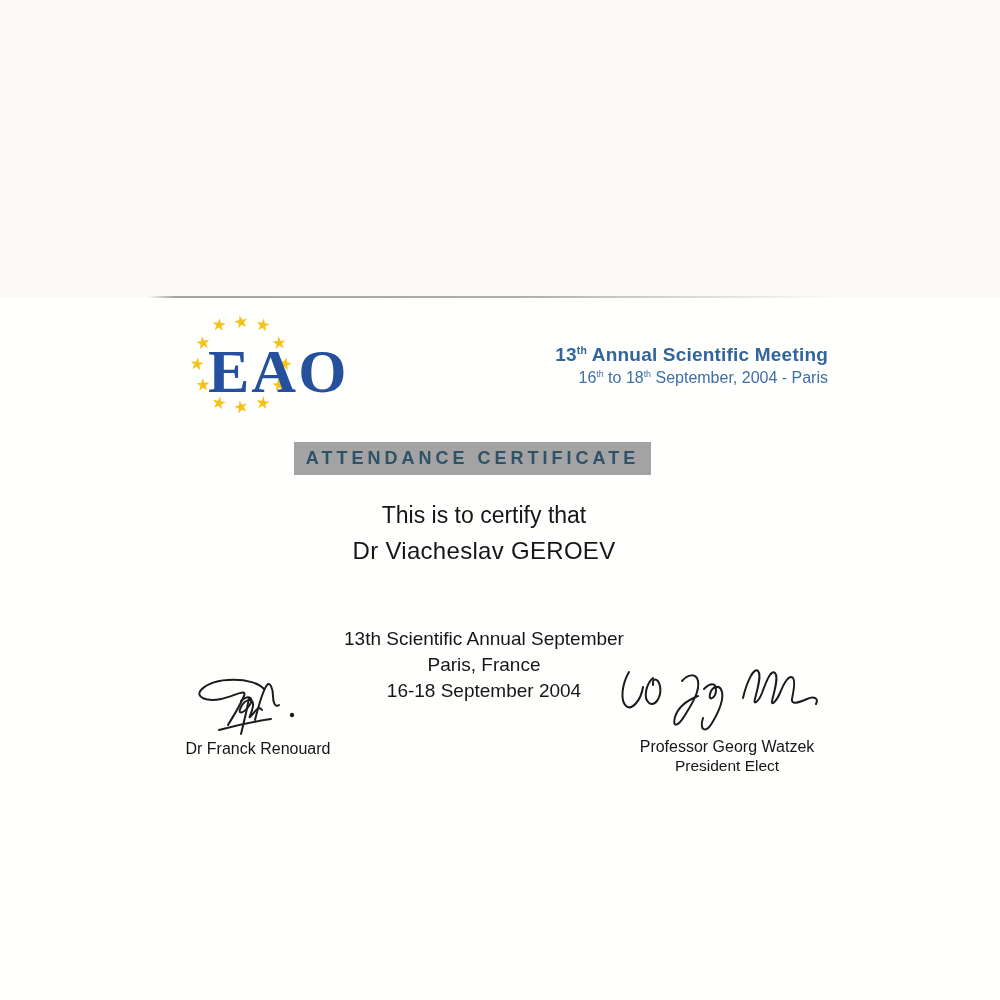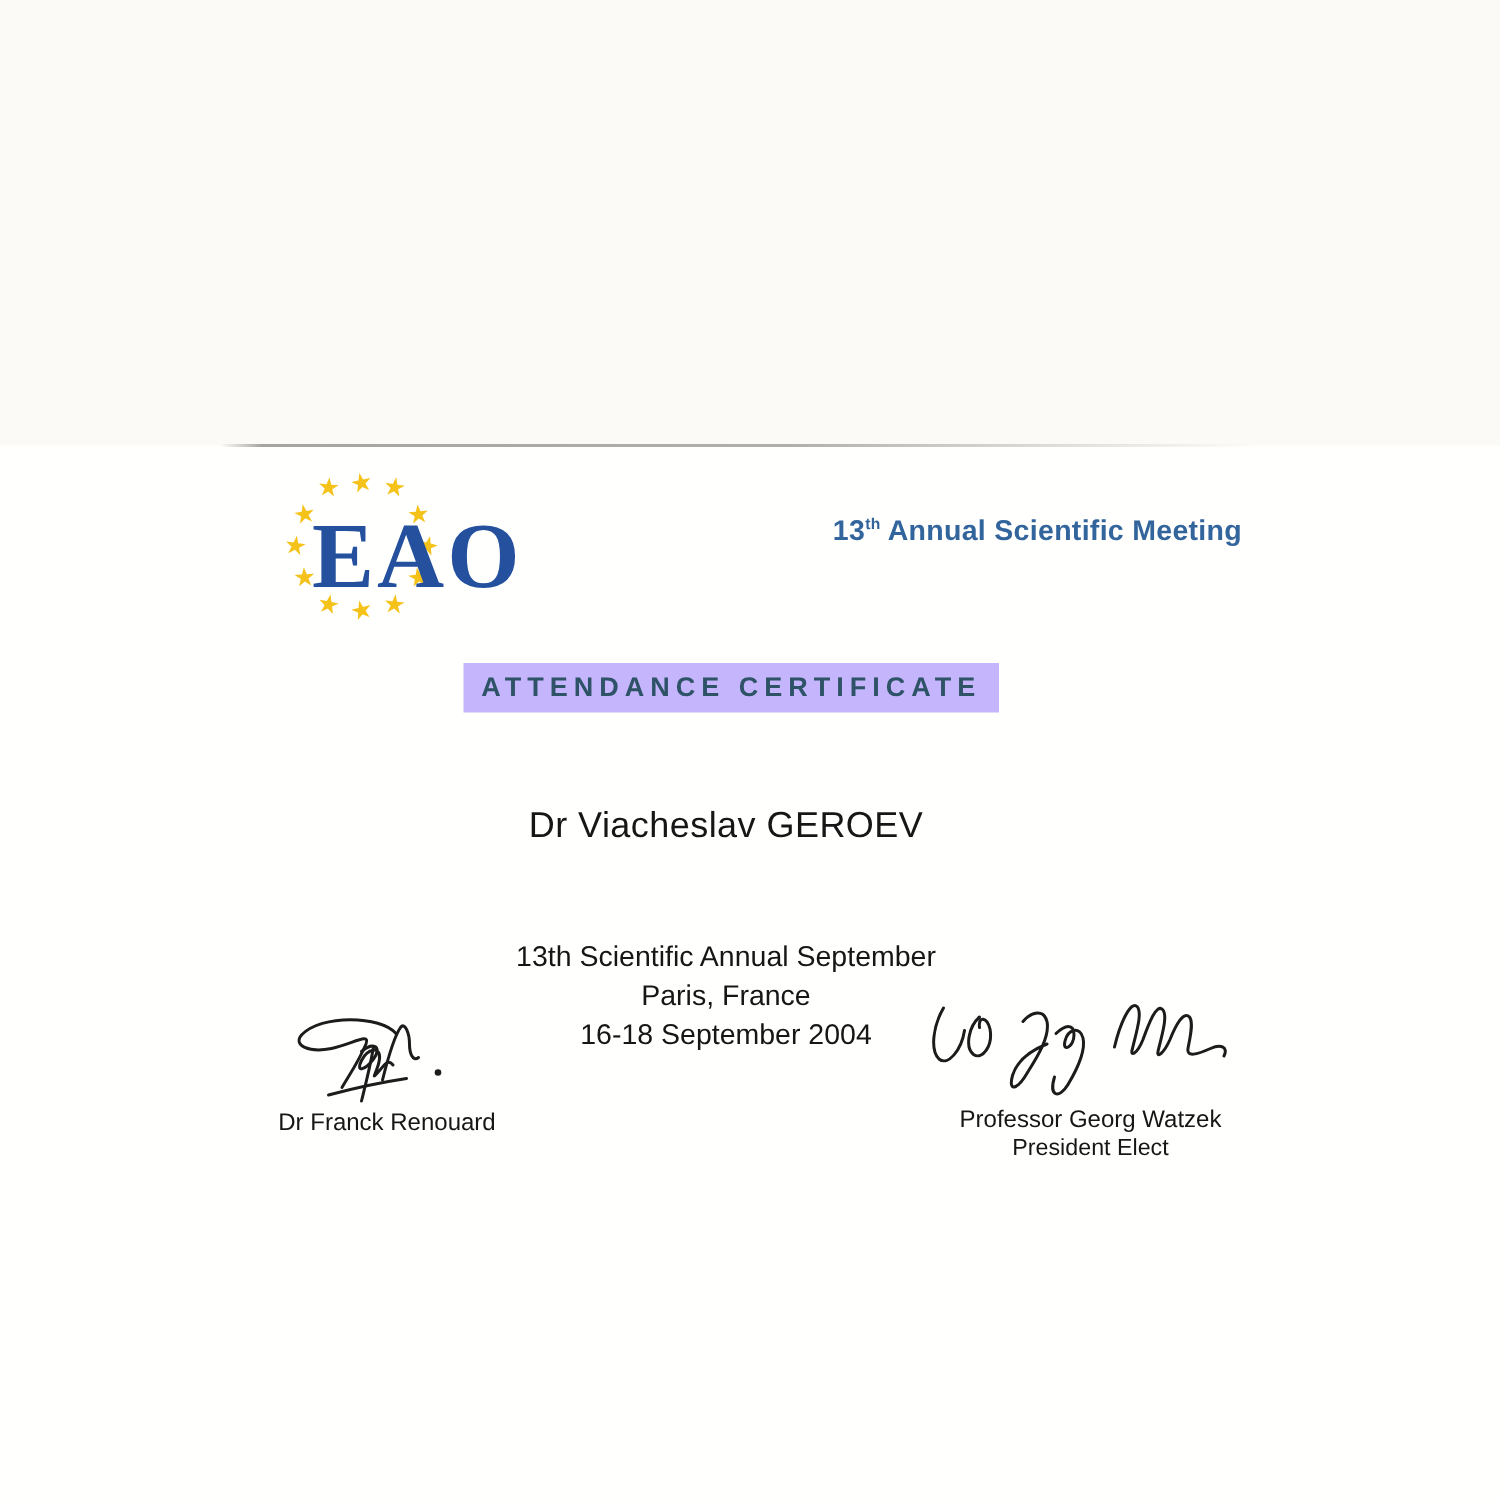--- a/index.html
+++ b/index.html
@@ -62,22 +62,22 @@
   .meeting-title {
     font-size:19px; font-weight:bold; color:#33659d; letter-spacing:0.2px;
   }
   .meeting-date {
     margin-top:3px; font-size:16px; font-weight:500; color:#3f6fa3;
   }
   .meeting sup { font-size:0.55em; vertical-align:super; }
 
   
   .banner {
-    position:absolute; left:309px; top:442px; width:357px; height:33px;
-    background:#c4b5fd;
+    position:absolute; left:294px; top:442px; width:357px; height:33px;
+    background:#a3a3a3;
     display:flex; align-items:center; justify-content:center;
   }
   .banner-label {
     font-size:18px; font-weight:bold; letter-spacing:4px; color:#2e5266;
   }
 
   
   .cline { position:absolute; left:134px; width:700px; text-align:center; }
   .certify      { top:502px; font-size:23px; }
   .recipient    { top:537px; font-size:24px; font-weight:normal; letter-spacing:0.3px; }
@@ -116,26 +116,28 @@
     <span class="star">★</span>
     <span class="star">★</span>
     <span class="star">★</span>
     <span class="star">★</span>
     <span class="star">★</span>
     <span class="logo-text">EAO</span>
   </div>
 
   <div class="meeting">
     <div class="meeting-title"><span>13</span><sup>th</sup><span> Annual Scientific Meeting</span></div>
+    <div class="meeting-date"><span>16</span><sup>th</sup><span> to 18</span><sup>th</sup><span> September, 2004 - Paris</span></div>
   </div>
 
   <div class="banner">
     <span class="banner-label">ATTENDANCE CERTIFICATE</span>
   </div>
 
+  <div class="cline certify">This is to certify that</div>
   <div class="cline recipient">Dr Viacheslav GEROEV</div>
   <div class="cline congress1">13th Scientific Annual September</div>
   <div class="cline congress2">Paris, France</div>
   <div class="cline congress3">16-18 September 2004</div>
 
   <svg class="sig-svg sig-left-svg" width="130" height="72" viewBox="0 0 130 72">
     <g fill="none" stroke="#1c1c1c" stroke-width="2" stroke-linecap="round">
       <path d="M76,19 C66,7 26,6 13,20 C7,27 18,32 33,29 C47,26 59,18 56,26 C51,38 44,48 40,55"></path>
       <path d="M53,31 C61,24 67,28 61,36 C55,44 49,45 53,37 C57,29 66,27 65,36 C64,44 59,50 63,46 C68,41 70,35 74,40"></path>
       <path d="M67,50 C70,38 74,22 79,15 C82,11 85,19 85,26 C85,32 87,38 91,35"></path>

